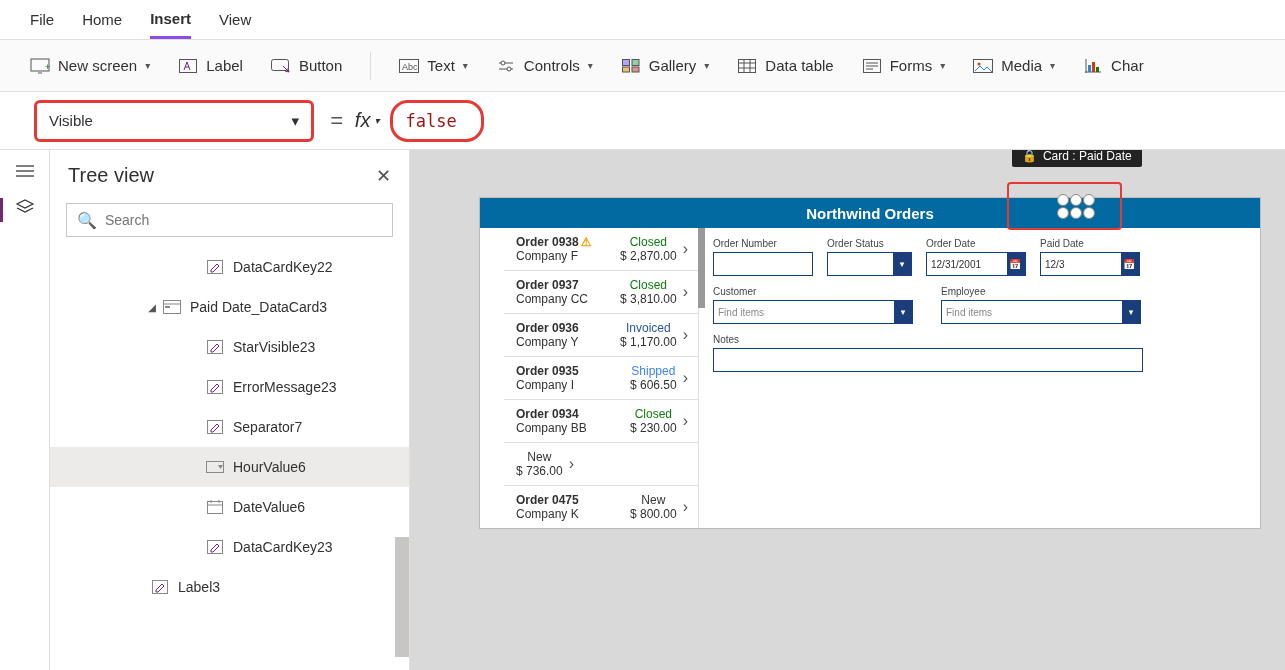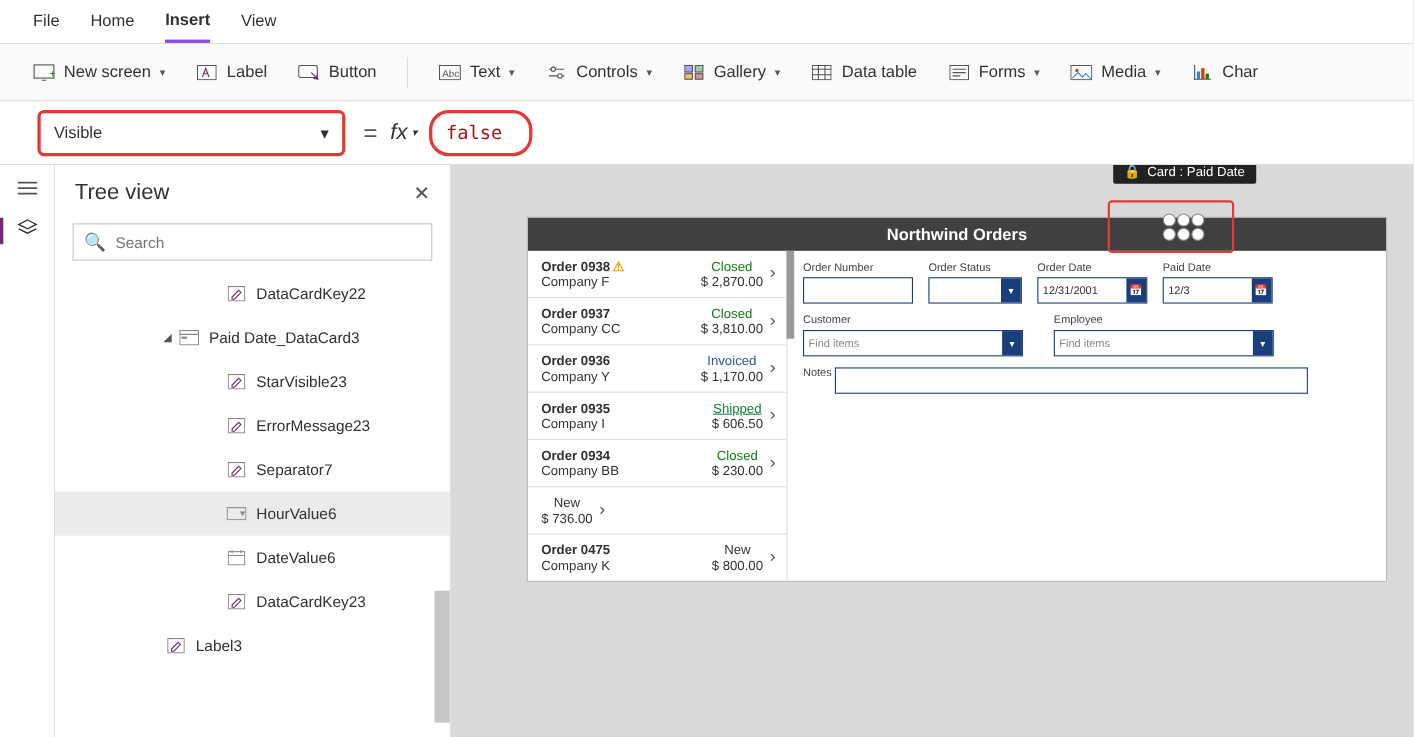--- a/index.html
+++ b/index.html
@@ -51,24 +51,24 @@
   .tree-row .caret { width: 40px; display: inline-flex; justify-content: flex-end; padding-right: 6px; font-size: 10px; color: #555; }
   .tree-row .t-icon { width: 20px; height: 16px; display: inline-flex; align-items: center; justify-content: center; margin-right: 8px; }
   .tree-label { font-size: 14px; }
 
   .tree-scroll-thumb { position: absolute; right: 0; top: 290px; width: 14px; height: 120px; background: #c8c6c4; }
 
   
   .canvas-wrap { flex: 1; background: #d9d9d9; position: relative; padding: 48px 0 0 70px; overflow: hidden; }
   .app-frame { width: 780px; background: #fff; box-shadow: 0 0 0 1px #bbb; }
 
-  .app-header { background: #404040; color: #fff; height: 30px; display: flex; align-items: center; justify-content: center; font-size: 15px; font-weight: 600; }
+  .app-header { background: #0369a1; color: #fff; height: 30px; display: flex; align-items: center; justify-content: center; font-size: 15px; font-weight: 600; }
 
   .app-body { display: flex; }
-  .order-list { width: 236px; border-right: 1px solid #e1dfdd; }
+  .order-list { width: 219px; border-right: 1px solid #e1dfdd; padding-left: 24px; }
   .order-item { border-bottom: 1px solid #e1dfdd; padding: 7px 10px 7px 12px; display: flex; align-items: center; position: relative; }
   .order-left { flex: 1; }
   .order-num { font-size: 12px; font-weight: 700; display: flex; align-items: center; gap: 2px; }
   .order-comp { font-size: 12px; color: #333; }
   .order-right { text-align: center; margin-right: 6px; }
   .order-status { font-size: 12px; }
   .order-amount { font-size: 12px; }
   .chevron-r { color: #555; font-size: 16px; font-weight: 300; }
   .warn-tri { color: #f2a100; font-size: 12px; }
   .list-scroll { position: absolute; right: -7px; top: 0; width: 7px; height: 80px; background: #999; }
@@ -391,21 +391,21 @@
                 <div class="order-amount">$ 1,170.00</div>
               </div>
               <div class="chevron-r">›</div>
             </div>
             <div class="order-item">
               <div class="order-left">
                 <div class="order-num">Order 0935</div>
                 <div class="order-comp">Company I</div>
               </div>
               <div class="order-right">
-                <div class="order-status" style="color:#15803d;text-decoration:underline;">Shipped</div>
+                <div class="order-status" style="color:#3b82f6;">Shipped</div>
                 <div class="order-amount">$ 606.50</div>
               </div>
               <div class="chevron-r">›</div>
             </div>
             <div class="order-item">
               <div class="order-left">
                 <div class="order-num">Order 0934</div>
                 <div class="order-comp">Company BB</div>
               </div>
               <div class="order-right">
@@ -469,21 +469,21 @@
                 </div>
             </div>
             <div class="form-field" style="width:200px; margin-left:14px;">
               <div class="form-label">Employee</div>
               <div class="form-input dd" style="color:#888;">
                   <span>Find items</span>
                   <span class="dd-arrow">▾</span>
                 </div>
             </div>
           </div>
-          <div class="form-row" style="flex-direction:row; gap:3px;">
+          <div class="form-row" style="flex-direction:column; gap:3px;">
             <div class="form-label">Notes</div>
             <div class="notes-input"></div>
           </div>
         </div>
       </div>
     </div>
 
     <div class="sel-tag" style="top:-5px; left:602px;">
       <span>🔒</span>
       <span>Card : Paid Date</span>

